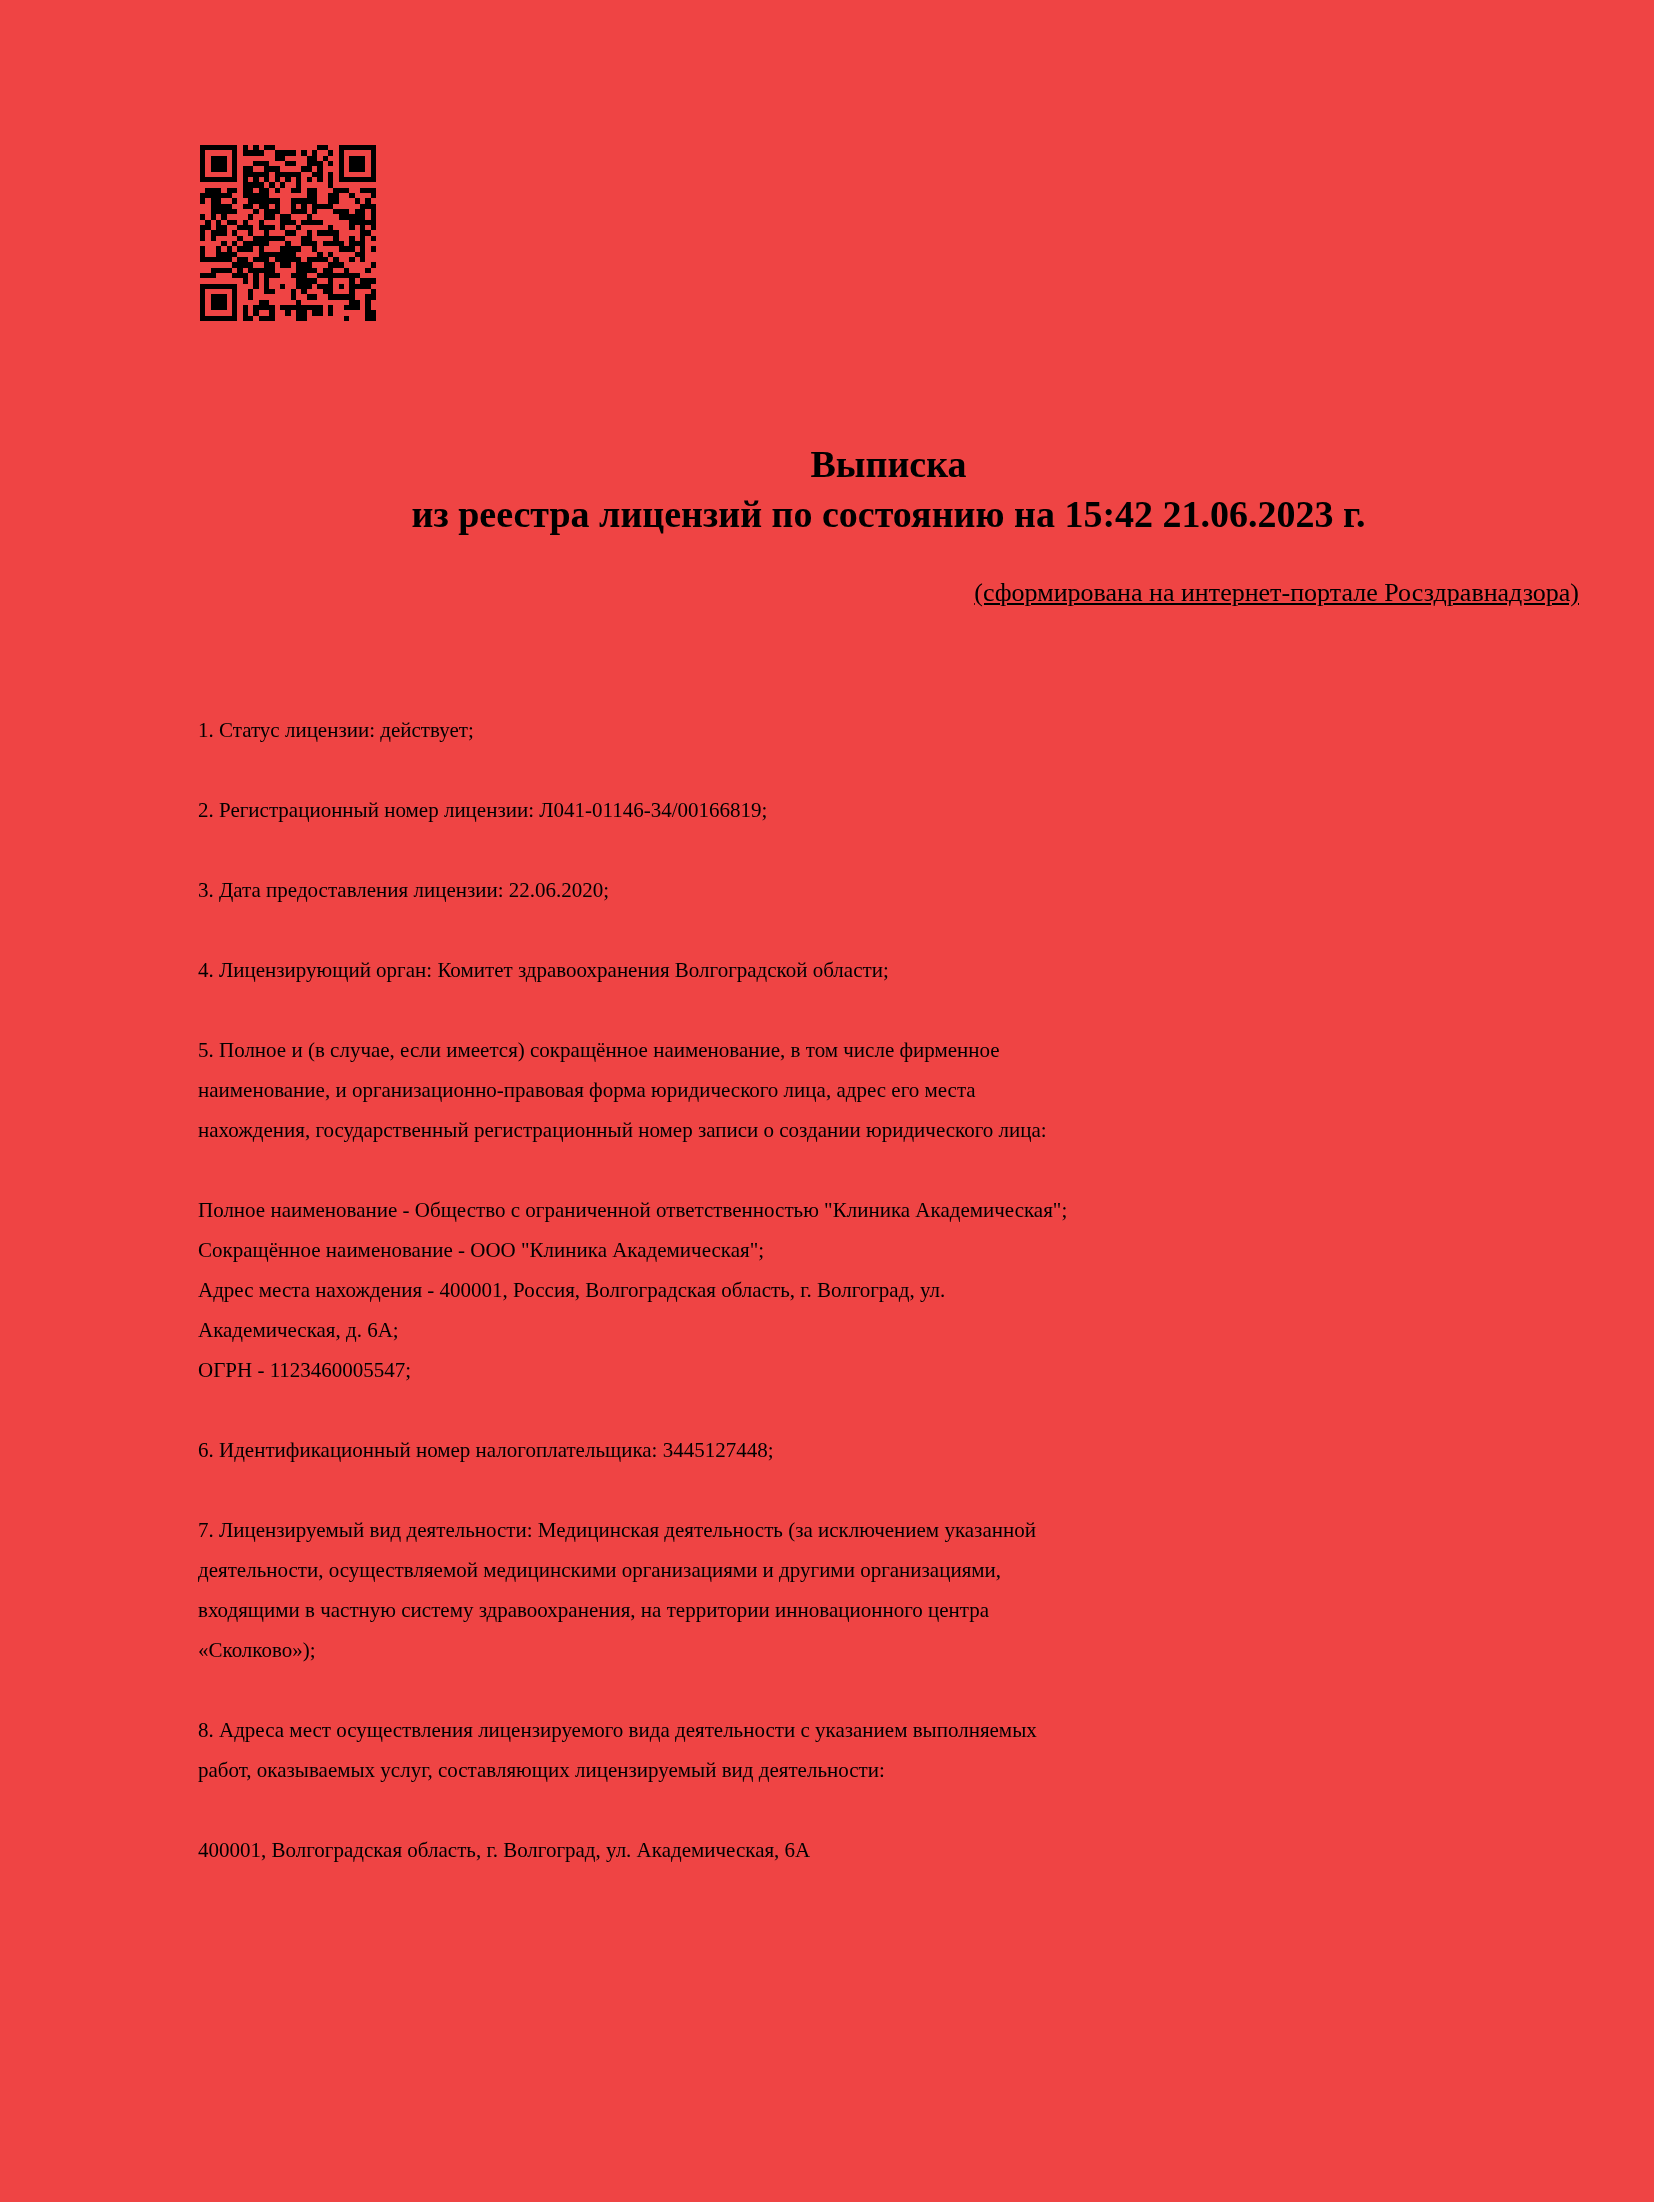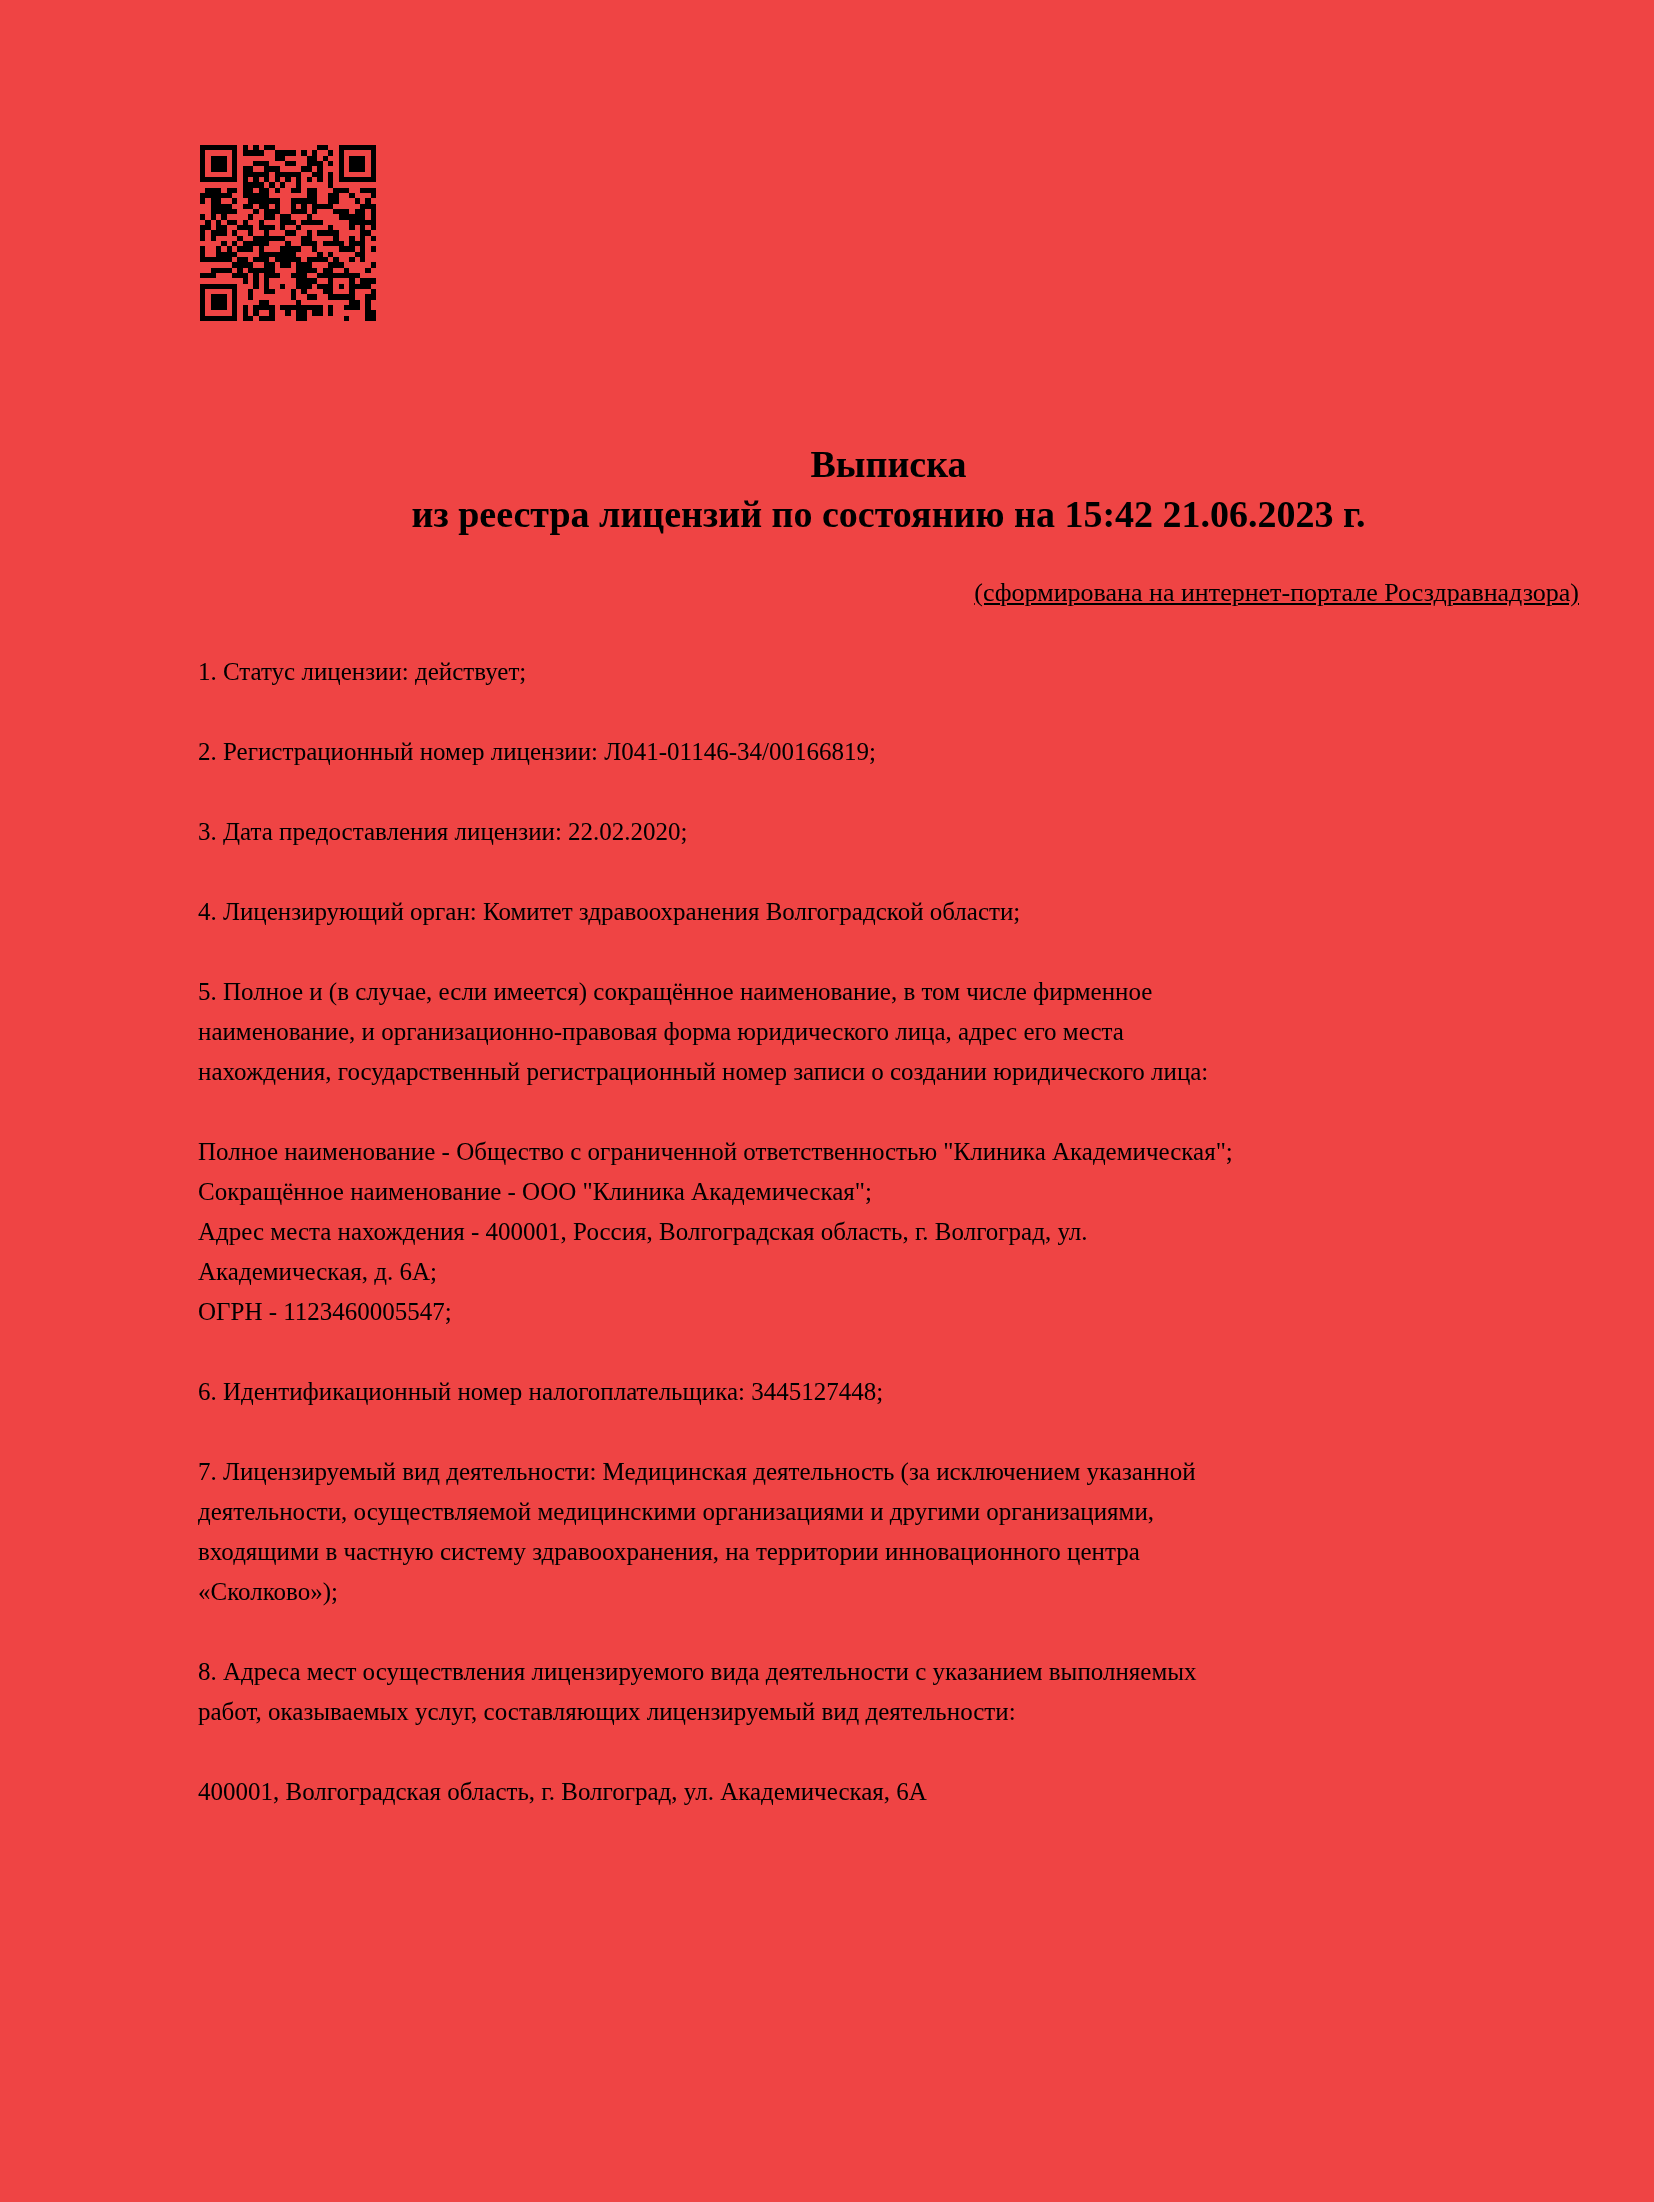--- a/index.html
+++ b/index.html
@@ -16,22 +16,22 @@
   }
   .title-block{
     position:absolute;left:198px;top:439px;width:1381px;
     text-align:center;font-weight:bold;font-size:38px;line-height:50px;
   }
   .subtitle{
     position:absolute;left:198px;top:576px;width:1381px;
     text-align:right;font-size:26px;line-height:34px;text-decoration:underline;
   }
   .body-text{
-    position:absolute;left:198px;top:652px;width:1381px;
-    font-size:25px;line-height:40px;
+    position:absolute;left:198px;top:710px;width:1381px;
+    font-size:21px;line-height:40px;
   }
   .body-text p{margin:0 0 40px 0;padding:0;}
   .line{white-space:nowrap;height:40px;}
 </style>
 </head>
 <body>
 
 <div class="page">
 
   <svg class="qr" id="qr" viewBox="0 0 33 33" shape-rendering="crispEdges" aria-hidden="true">
@@ -49,21 +49,21 @@
 
     <p>
       <span class="line">1. Статус лицензии: действует;</span>
     </p>
 
     <p>
       <span class="line">2. Регистрационный номер лицензии: Л041-01146-34/00166819;</span>
     </p>
 
     <p>
-      <span class="line">3. Дата предоставления лицензии: 22.02.2020;</span>
+      <span class="line">3. Дата предоставления лицензии: 22.06.2020;</span>
     </p>
 
     <p>
       <span class="line">4. Лицензирующий орган: Комитет здравоохранения Волгоградской области;</span>
     </p>
 
     <p>
       </p>
       <div class="line">5. Полное и (в случае, если имеется) сокращённое наименование, в том числе фирменное</div>
       <div class="line">наименование, и организационно-правовая форма юридического лица, адрес его места</div>

